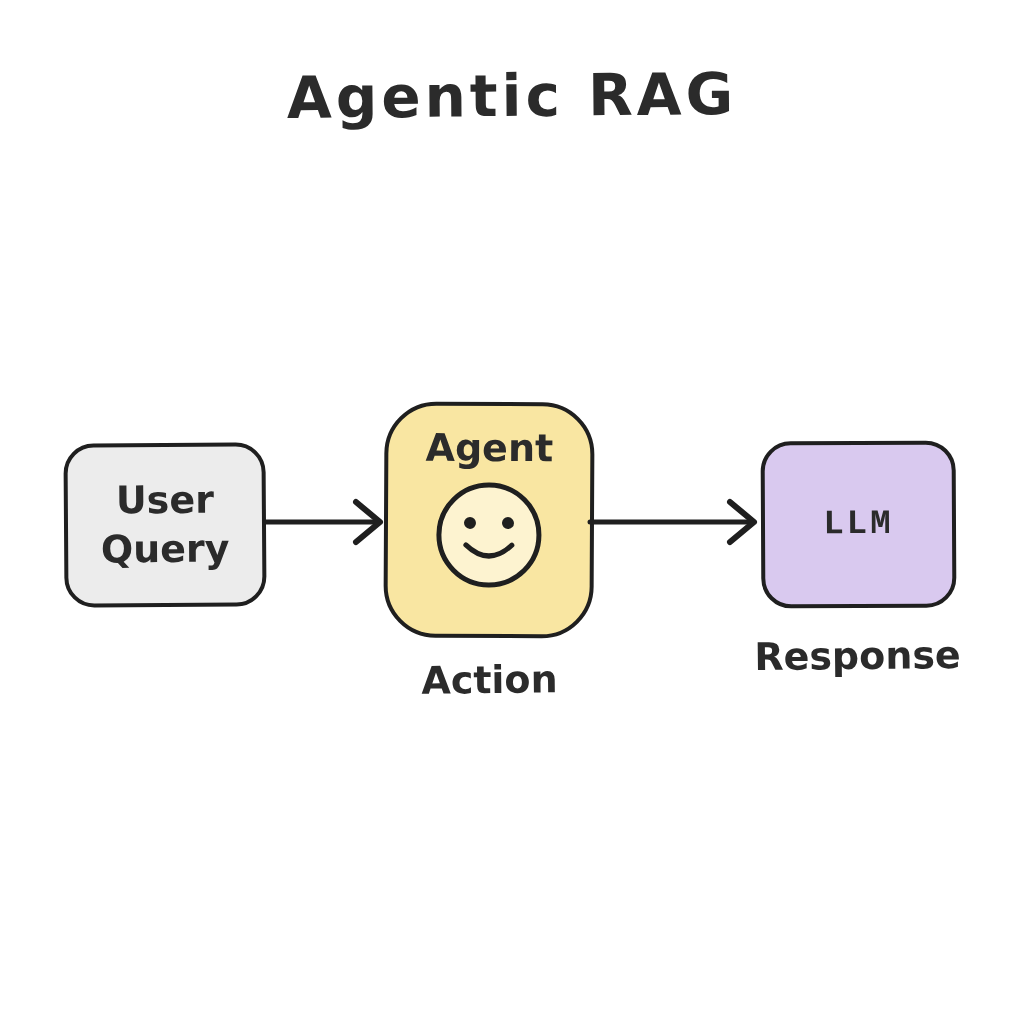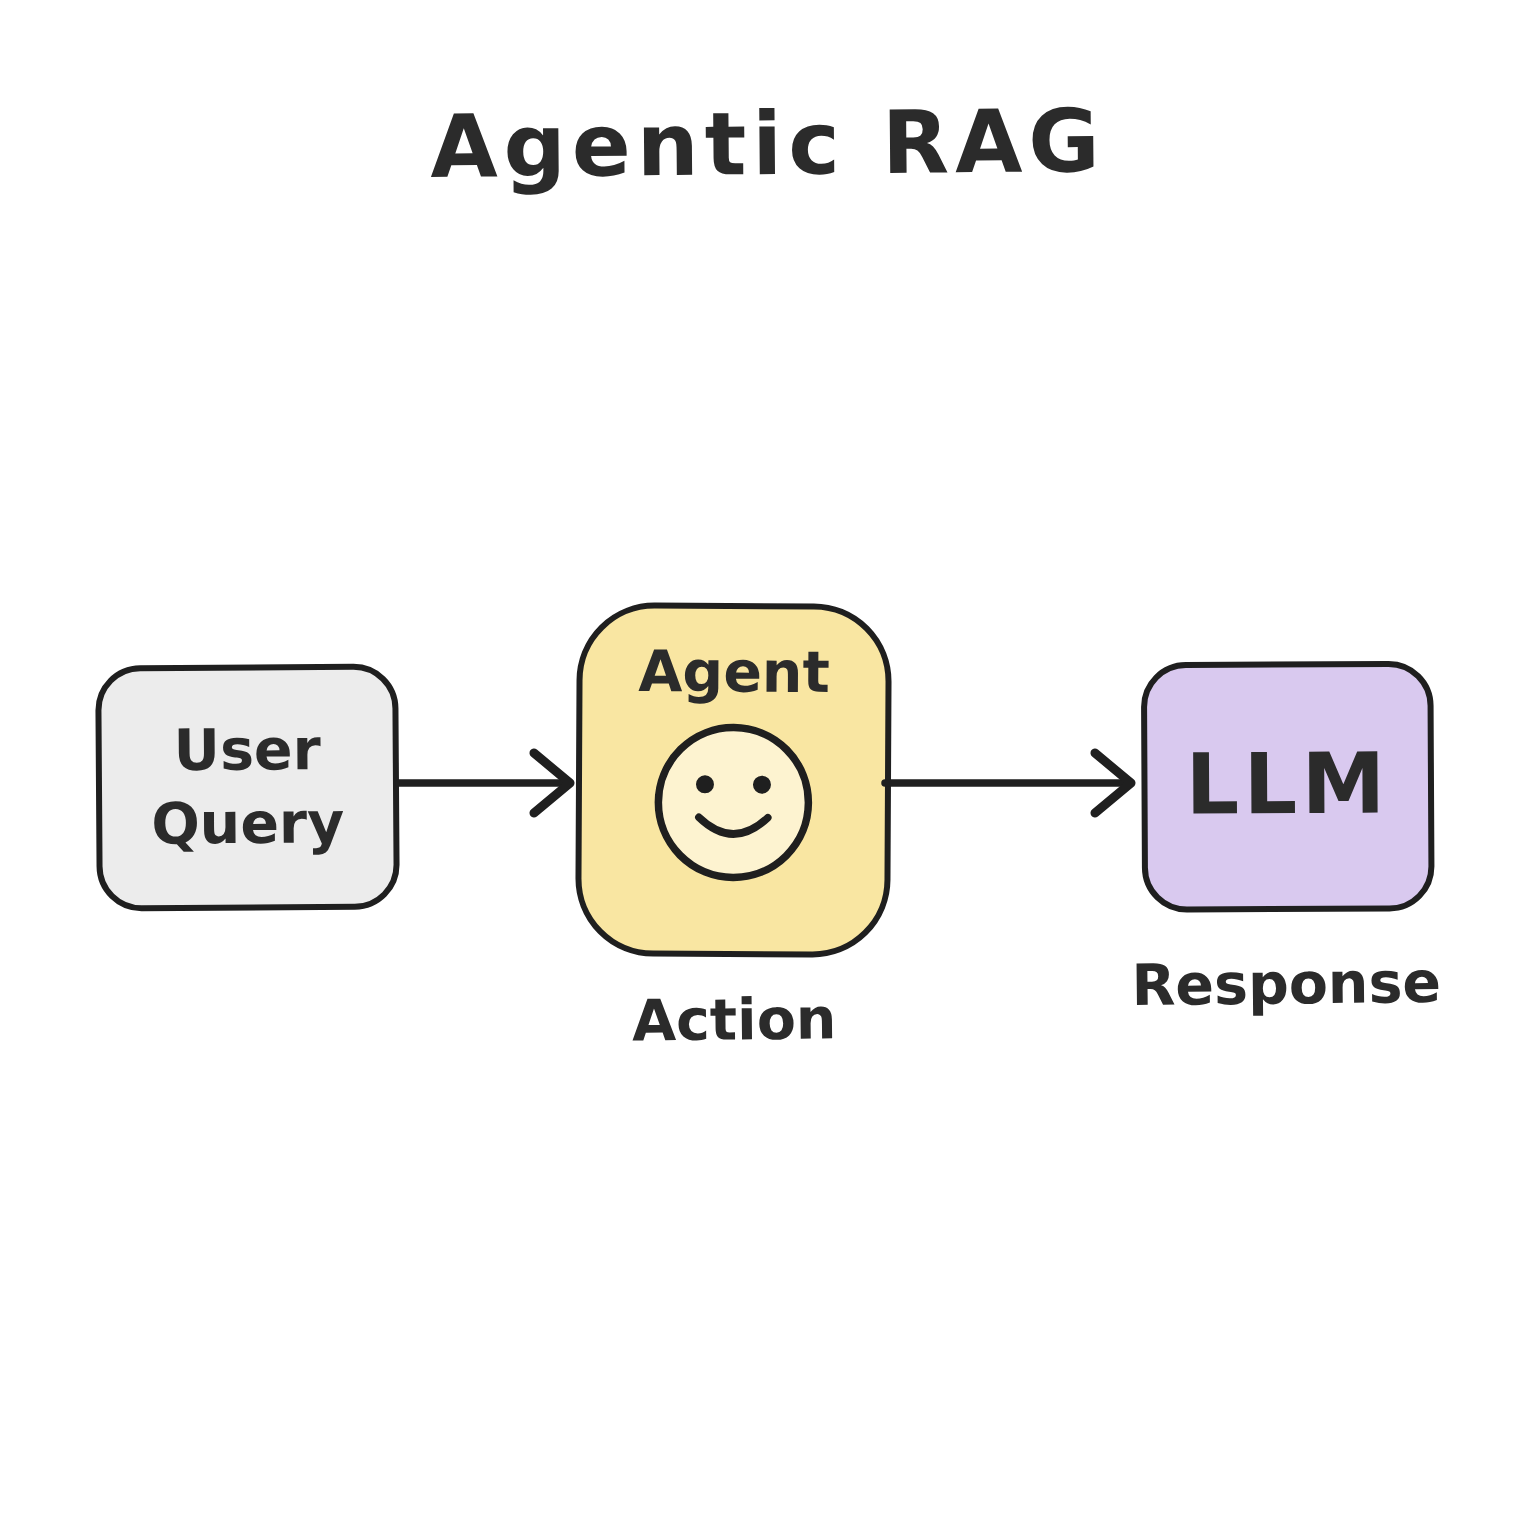--- a/index.html
+++ b/index.html
@@ -69,22 +69,23 @@
   .node-llm {
     left: 761px;
     top: 441px;
     width: 195px;
     height: 167px;
     background: #d9c9ef;
     border-radius: 30px;
     transform: rotate(-0.3deg);
   }
   .node-llm .node-label {
-    font-size: 56px;
+    font-size: 34px;
     letter-spacing: 3px;
+    font-family: Liberation Mono, monospace;
   }
   .smiley {
     margin-top: 6px;
   }
   .arrow {
     position: absolute;
     overflow: visible;
   }
   .caption {
     position: absolute;

